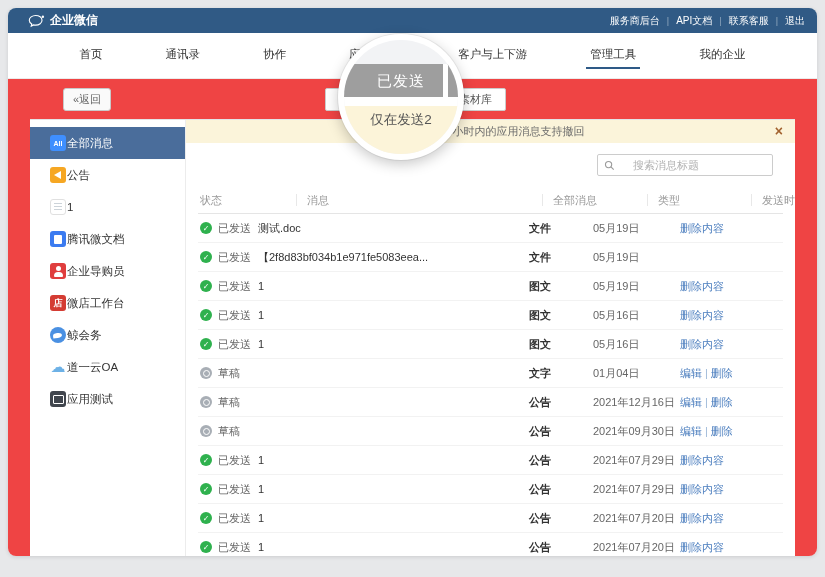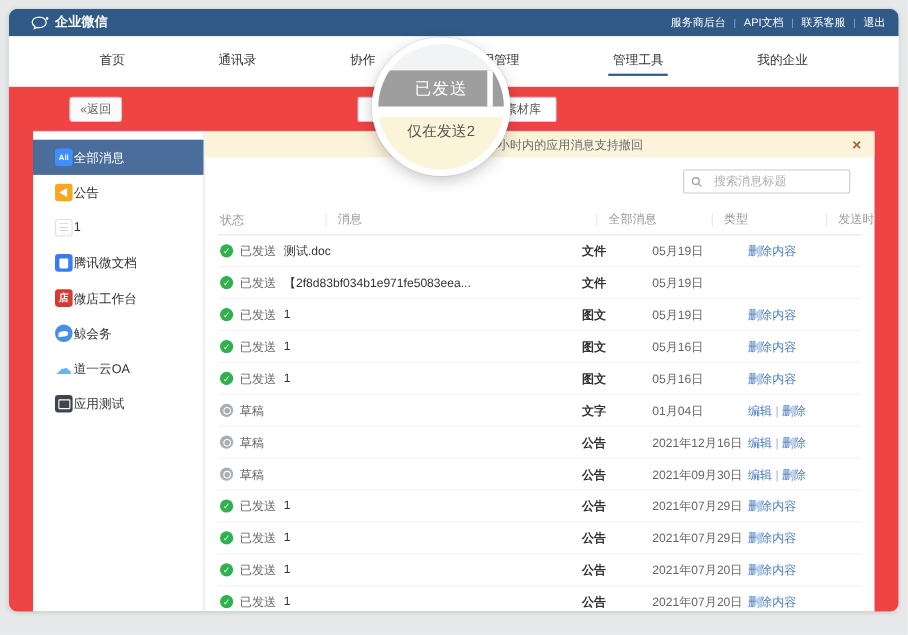--- a/index.html
+++ b/index.html
@@ -50,21 +50,21 @@
   .app-icon.whale::before{content:"";position:absolute;left:3px;top:6px;width:9px;height:5px;border-radius:50% 50% 50% 0;background:#fff;transform:rotate(-8deg);}
   .app-icon.cloud{background:transparent;color:#6db1e6;font-size:15px;font-weight:normal;}
   .app-icon.apptest{background:#40454d;}
   .app-icon.apptest::before{content:"";width:9px;height:7px;border:1.5px solid #fff;border-radius:1px;}
 
   
   .main{flex:1;background:#fff;min-width:0;position:relative;overflow:hidden;}
   .notice{height:23px;background:var(--notice,#fbf4da);display:flex;align-items:center;justify-content:center;position:relative;font-size:11px;color:#6b6b6b;}
   .notice .close{position:absolute;right:12px;top:3px;color:#a2622f;font-size:14px;font-weight:bold;cursor:pointer;line-height:16px;}
   .search-row{height:44px;position:relative;}
-  .search-box{position:absolute;right:22px;top:11px;width:152px;height:22px;border:1px solid #ccc;border-radius:2px;display:flex;align-items:center;padding:0 6px;gap:8px;box-sizing:border-box;background:#fff;}
+  .search-box{position:absolute;right:22px;top:11px;width:176px;height:22px;border:1px solid #ccc;border-radius:2px;display:flex;align-items:center;padding:0 6px;gap:16px;box-sizing:border-box;background:#fff;}
   .search-box input{border:0;outline:none;flex:1;min-width:0;font-size:11px;color:#333;font-family:inherit;background:transparent;}
   .search-box input::placeholder{color:#b0b0b0;}
 
   .thead,.tr{display:grid;grid-template-columns:58px 206px 65px 64px 87px 80px 1fr;margin:0 12px;align-items:center;}
   .thead{height:26px;border-bottom:1px solid #e5e5e5;color:#999;font-size:11px;gap:40px;}
   .th{padding-left:2px;}
   .th + .th{border-left:1px solid #e8e8e8;padding-left:10px;line-height:12px;}
   .th.filter-cell{display:flex;justify-content:flex-end;padding-right:2px;border-left:1px solid #e8e8e8;height:12px;align-items:center;}
   .tr{height:28px;border-bottom:1px solid #f2f2f2;font-size:11px;}
   .td{overflow:hidden;white-space:nowrap;text-overflow:ellipsis;padding-left:2px;}
@@ -113,20 +113,21 @@
           <span class="tsep">|</span>
           <span class="toplink">退出</span>
         </div>
     </div>
 
     <div class="nav" id="nav">
         <span class="nav-item">首页</span>
         <span class="nav-item">通讯录</span>
         <span class="nav-item">协作</span>
         <span class="nav-item">应用管理</span>
+        <span class="nav-item">客户与上下游</span>
         <span class="nav-item active">管理工具</span>
         <span class="nav-item">我的企业</span>
       </div>
 
     <div class="content">
       <div class="toolbar">
         <button class="back-btn">«返回</button>
         <div class="seg" id="seg">
             <button class="seg-btn">发消息</button>
             <button class="seg-btn active">已发送</button>
@@ -144,20 +145,24 @@
               <span class="app-icon announce"></span>
               <span class="side-label">公告</span>
             </div>
             <div class="side-item">
               <span class="app-icon blank"></span>
               <span class="side-label">1</span>
             </div>
             <div class="side-item">
               <span class="app-icon tdoc"></span>
               <span class="side-label">腾讯微文档</span>
+            </div>
+            <div class="side-item">
+              <span class="app-icon guide"></span>
+              <span class="side-label">企业导购员</span>
             </div>
             <div class="side-item">
               <span class="app-icon shop">店</span>
               <span class="side-label">微店工作台</span>
             </div>
             <div class="side-item">
               <span class="app-icon whale"></span>
               <span class="side-label">鲸会务</span>
             </div>
             <div class="side-item">

